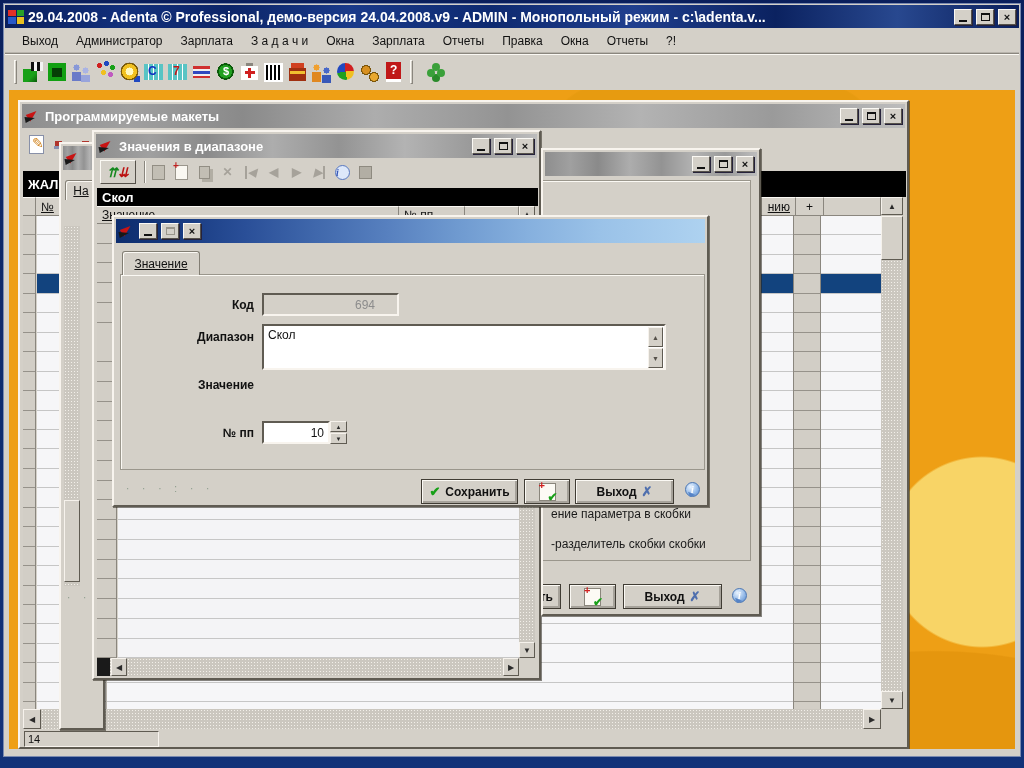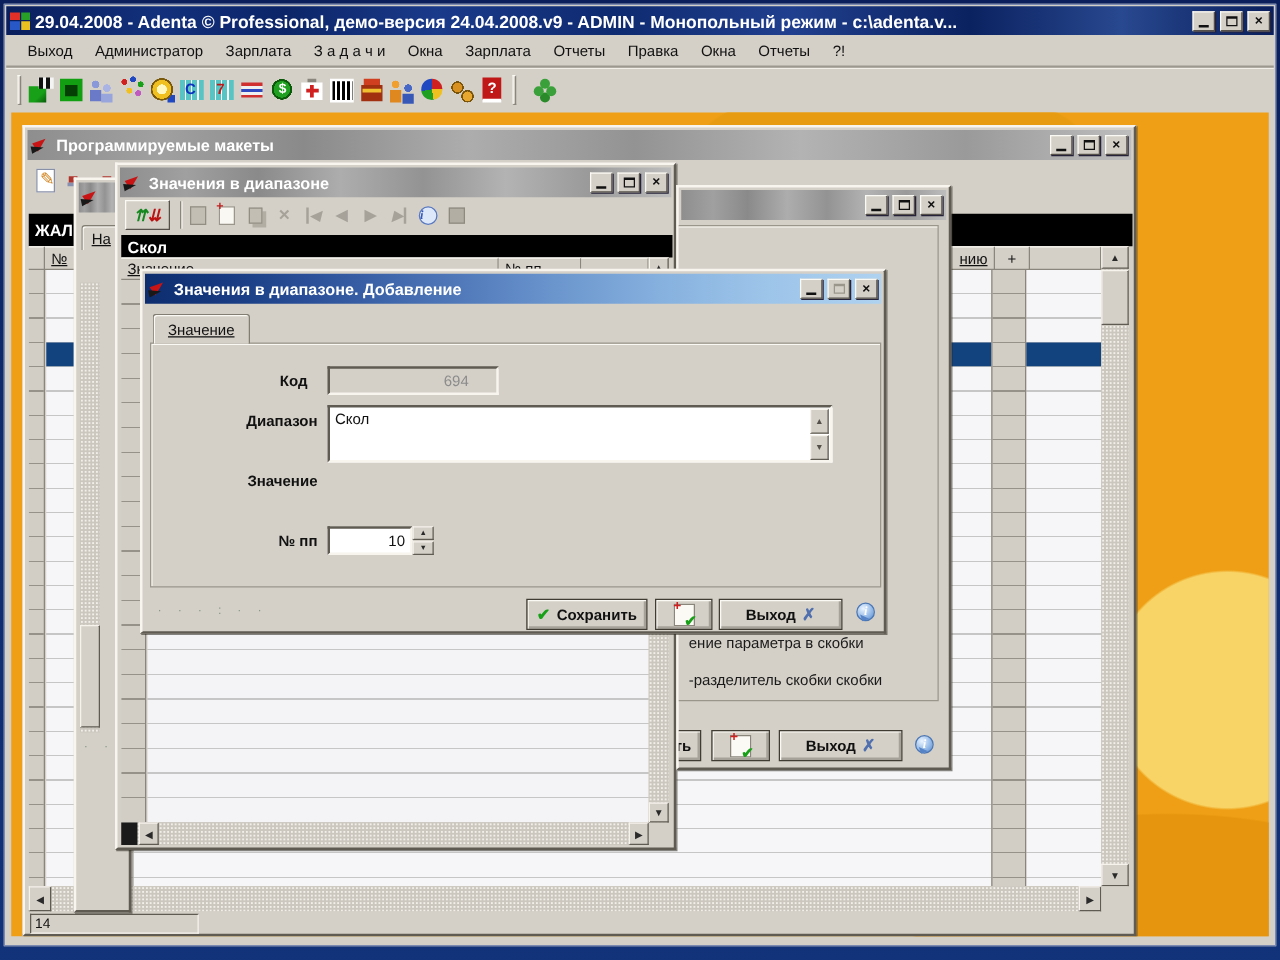--- a/index.html
+++ b/index.html
@@ -326,33 +326,32 @@
       <div class="btn" style="left:80px;top:434px;width:99px;height:25px">
             <span>Выход</span>
             <span class="crs">✗</span>
           </div>
       <span class="ibal" style="left:189px;top:438px">i</span>
     </div>
 
     <div class="w" id="dlg" style="left:103px;top:125px;width:597px;height:292px">
       <div class="tbar active">
         <span class="pin"></span>
-        <span class="wtxt">Значения в диапазоне. Добавление</span>
         <span class="wb">
               <i class="g-min"></i>
             </span>
         <span class="wb">
               <i class="g-max dim"></i>
             </span>
         <span class="wb">×</span>
       </div>
       <div class="tab" style="left:8px;top:34px;width:78px;height:24px;z-index:2">Значение</div>
       <div class="panel" style="left:6px;top:57px;width:585px;height:196px;background:#d4d0c8;z-index:1"></div>
 
-      <div class="flbl" style="left:12px;top:81px;width:120px;z-index:3">Код</div>
+      <div class="flbl" style="left:20px;top:81px;width:120px;z-index:3">Код</div>
       <input class="fld" disabled="" style="left: 148px; top: 76px; width: 137px; height: 23px; text-align: right; padding-right: 22px; z-index: 3;" value="694">
 
       <div class="flbl" style="left:20px;top:113px;width:120px;z-index:3">Диапазон</div>
       <div class="sunk" style="left:148px;top:107px;width:404px;height:46px;z-index:3">
         <div class="memotext">Скол</div>
         <div class="spincol" style="height:42px">
           <span class="sp">▲</span>
           <span class="sp" style="margin-top:1px">▼</span>
         </div>
       </div>

